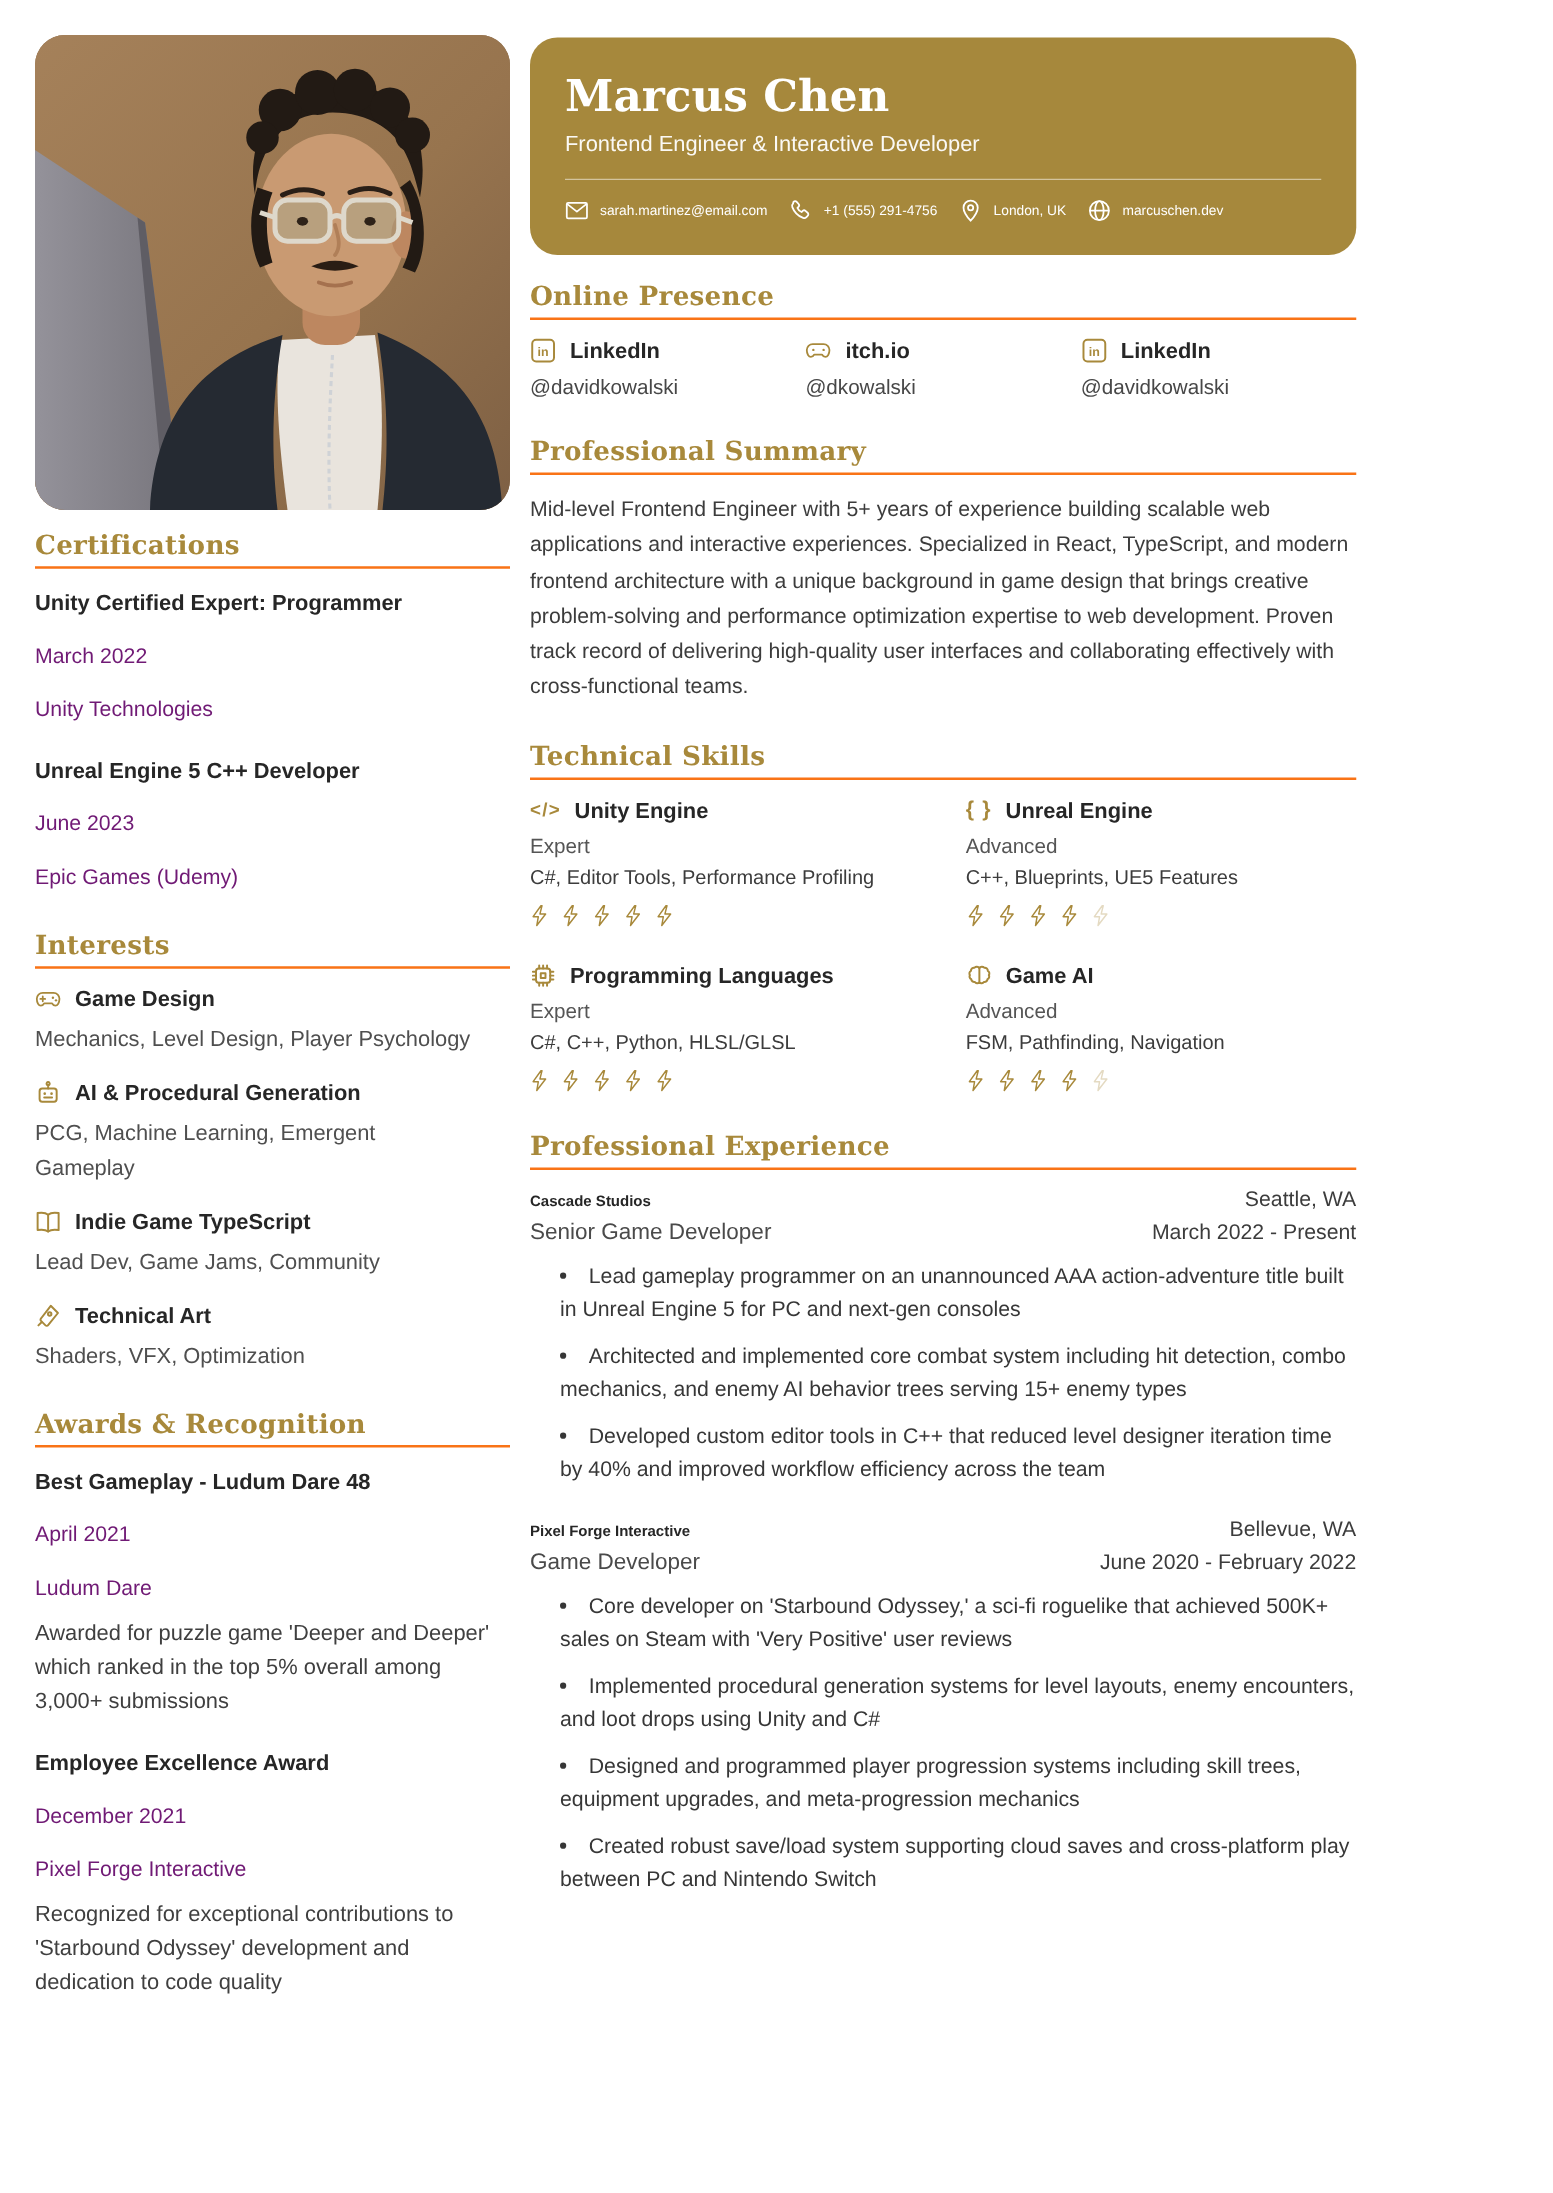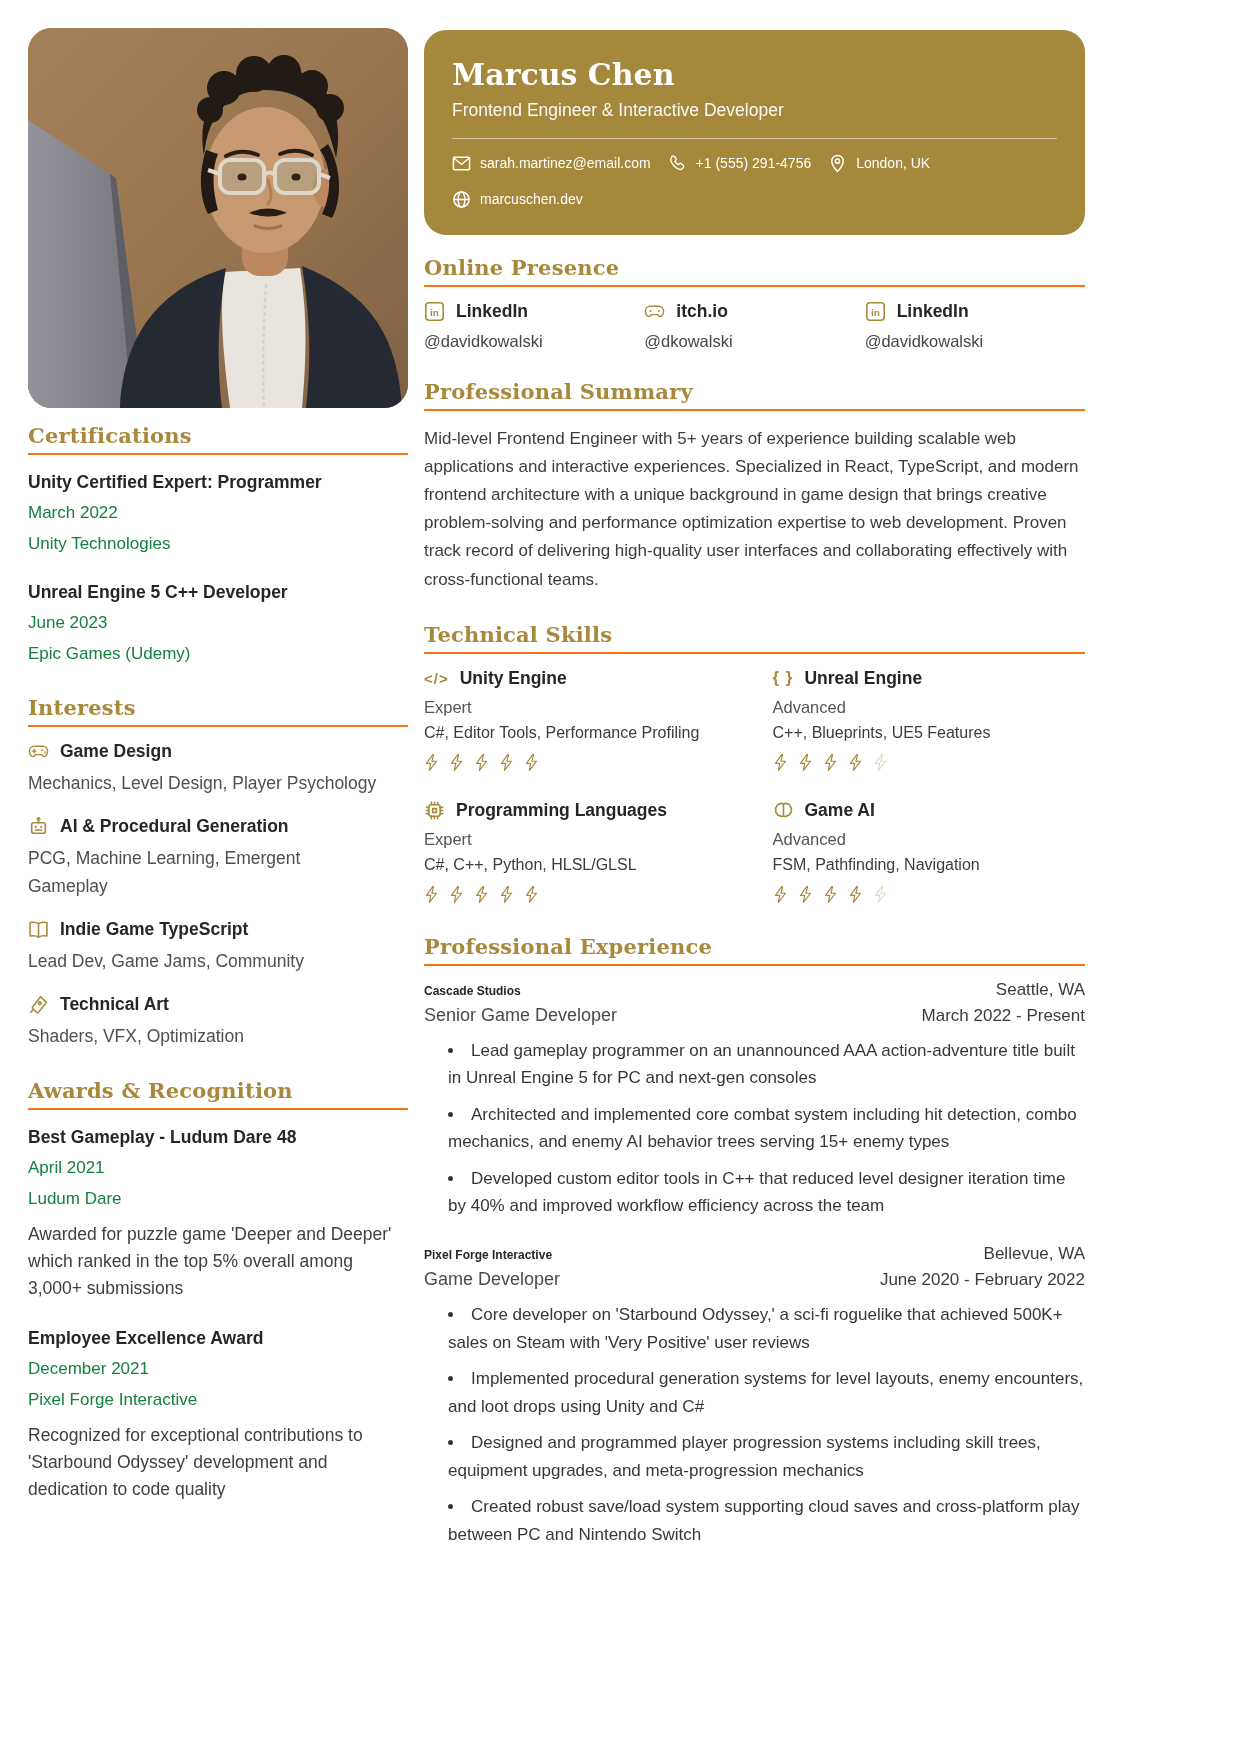--- a/index.html
+++ b/index.html
@@ -21,45 +21,45 @@
     font-family:"DejaVu Serif","Liberation Serif",serif;
     font-weight:700; font-size:21px; color:#A8893B;
     border-bottom:2px solid #f97316; padding-bottom:5px;
     margin:28px 0 14px 0; letter-spacing:.2px;
   }
   .col-left h2.first { margin-top:15px; }
   .col-right h2.first { margin-top:20px; }
 
   .cert { margin-bottom:21px; }
   .b-name { font-weight:700; font-size:17.5px; color:#262626; line-height:1.5; }
-  .meta-line { font-size:17px; color:#15803d; line-height:1.6; margin-top:4px; }
+  .meta-line { font-size:17px; color:#701a75; line-height:1.6; margin-top:16px; }
 
   .interest { margin-bottom:19px; }
   .icon-head { display:flex; align-items:center; gap:11px; font-weight:700; font-size:17.5px; color:#262626; }
   .gicon { width:21px; height:21px; flex:none; display:inline-flex; }
   .gicon svg { width:100%; height:100%; stroke:#A8893B; fill:none; stroke-width:1.5; stroke-linecap:round; stroke-linejoin:round; }
   .gicon .fillg { fill:#A8893B; stroke:none; }
   .txt-icon { color:#A8893B; font-weight:700; font-size:15px; letter-spacing:1px; flex:none; }
   .desc { margin-top:8px; font-size:17.5px; color:#4f4f4f; line-height:1.55; max-width:352px; }
 
   .award { margin-bottom:23px; }
   .award .desc2 { margin-top:8px; font-size:17.5px; color:#3f3f3f; line-height:1.55; }
 
   
   .card {
     background:#A6883C; border-radius:22px; color:#fff;
     padding:28px 28px 26px 28px; margin-top:2px;
   }
   .card h1 {
     font-family:"DejaVu Serif","Liberation Serif",serif;
-    font-weight:700; font-size:30px; line-height:1.15;
+    font-weight:700; font-size:35px; line-height:1.15;
   }
   .subtitle { font-size:17.5px; color:rgba(255,255,255,.95); margin-top:7px; }
   .divider { border:none; border-top:1px solid rgba(255,255,255,.5); margin:17px 0 15px 0; }
-  .contacts { display:flex; flex-wrap:wrap; column-gap:23px; row-gap:13px; font-size:14px;gap:17px; }
+  .contacts { display:flex; flex-wrap:wrap; column-gap:23px; row-gap:13px; font-size:11px;gap:17px; }
   .contact { display:inline-flex; align-items:center; gap:9px; }
   .contact svg { width:19px; height:19px; stroke:#fff; fill:none; stroke-width:1.5; stroke-linecap:round; stroke-linejoin:round; flex:none; }
 
   
   .op-grid { display:grid; grid-template-columns:1fr 1fr 1fr; }
   .account .handle { margin-top:10px; font-size:16.5px; color:#474747; }
 
   
   .summary { font-size:17px; line-height:1.66; color:#3c3c3c; }
 

